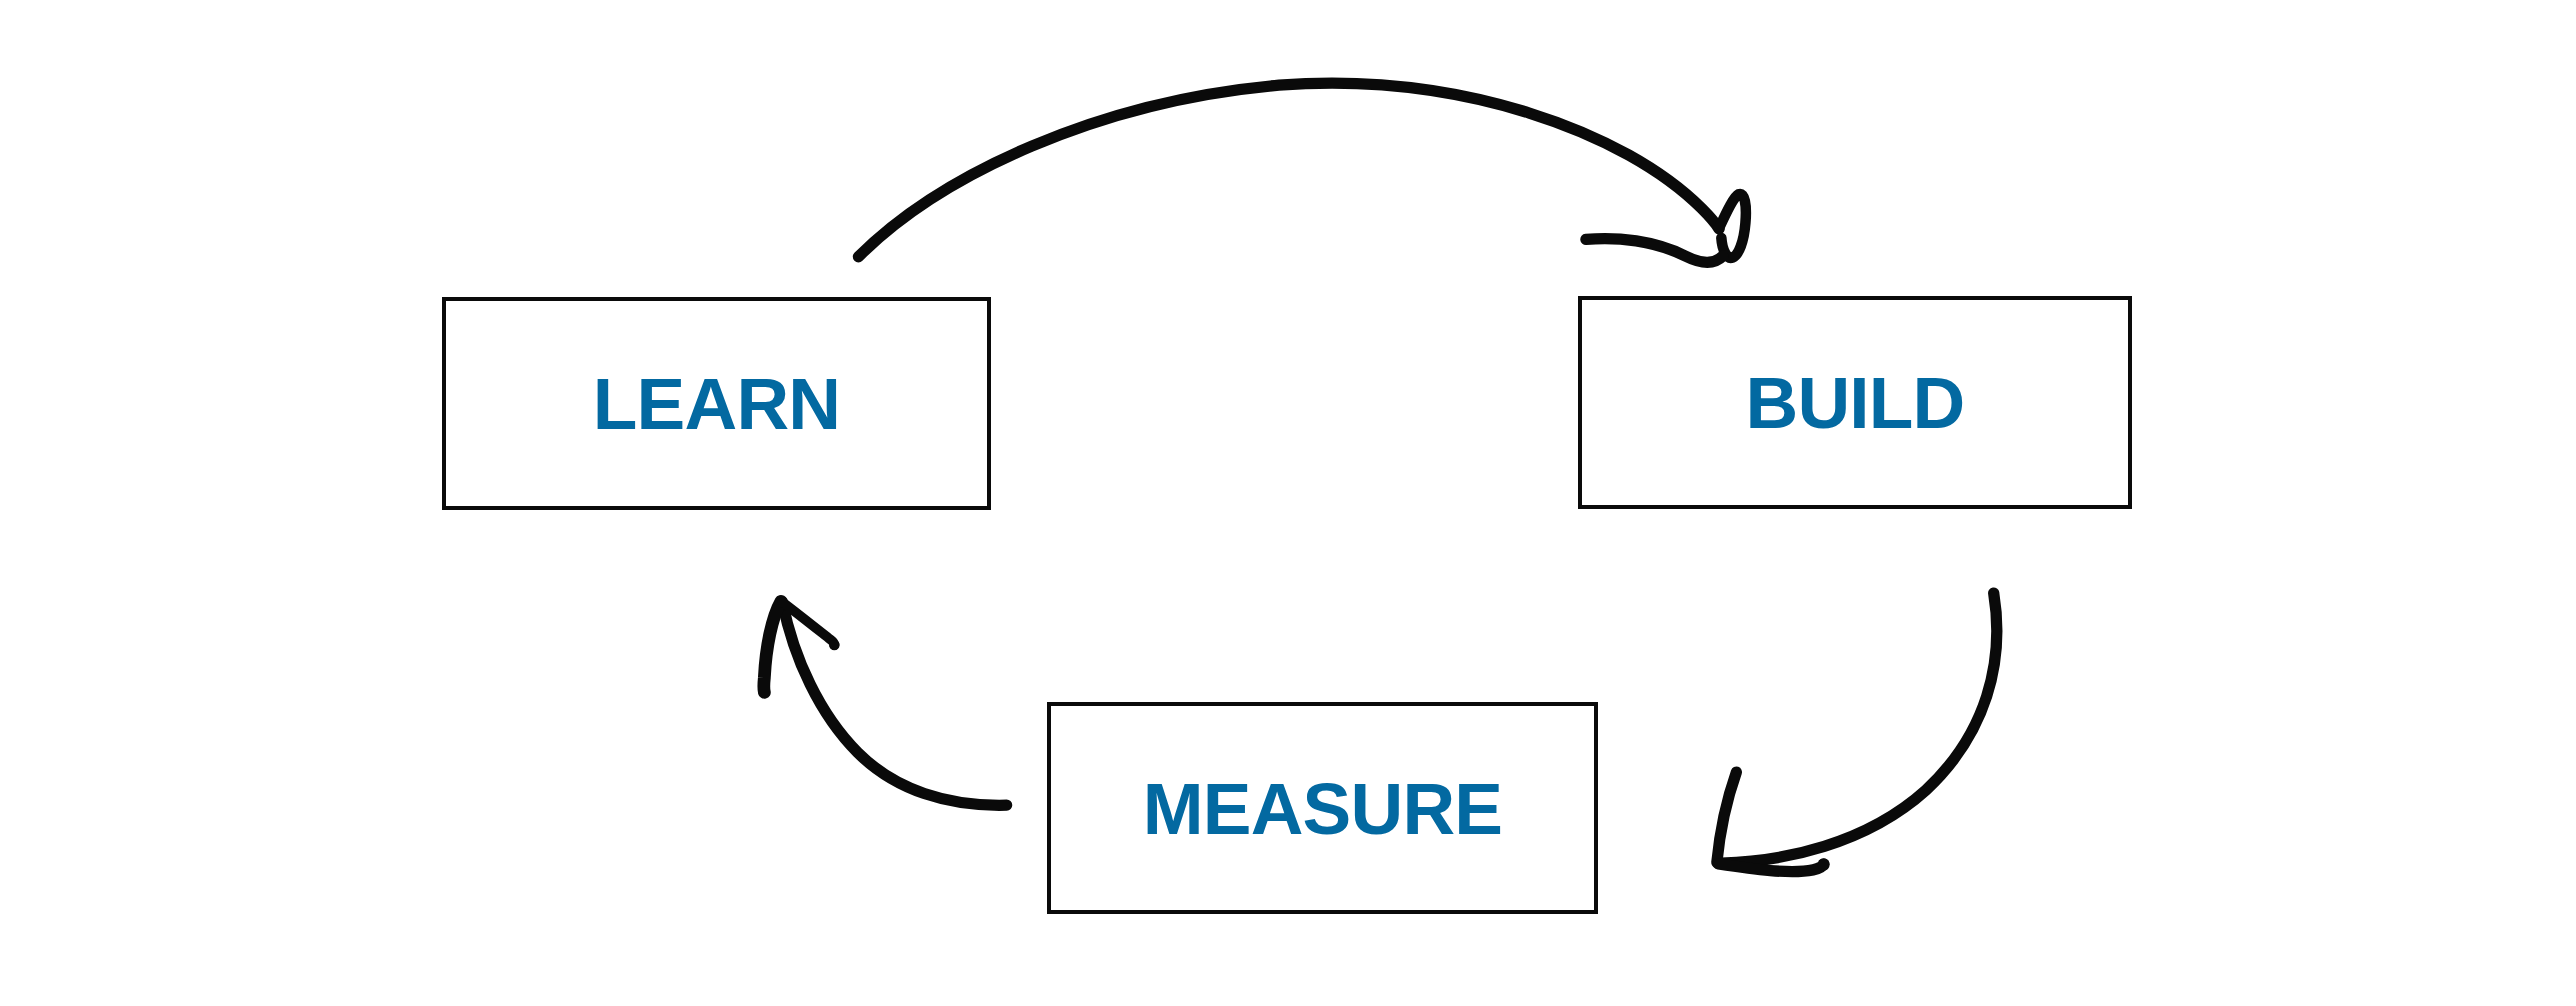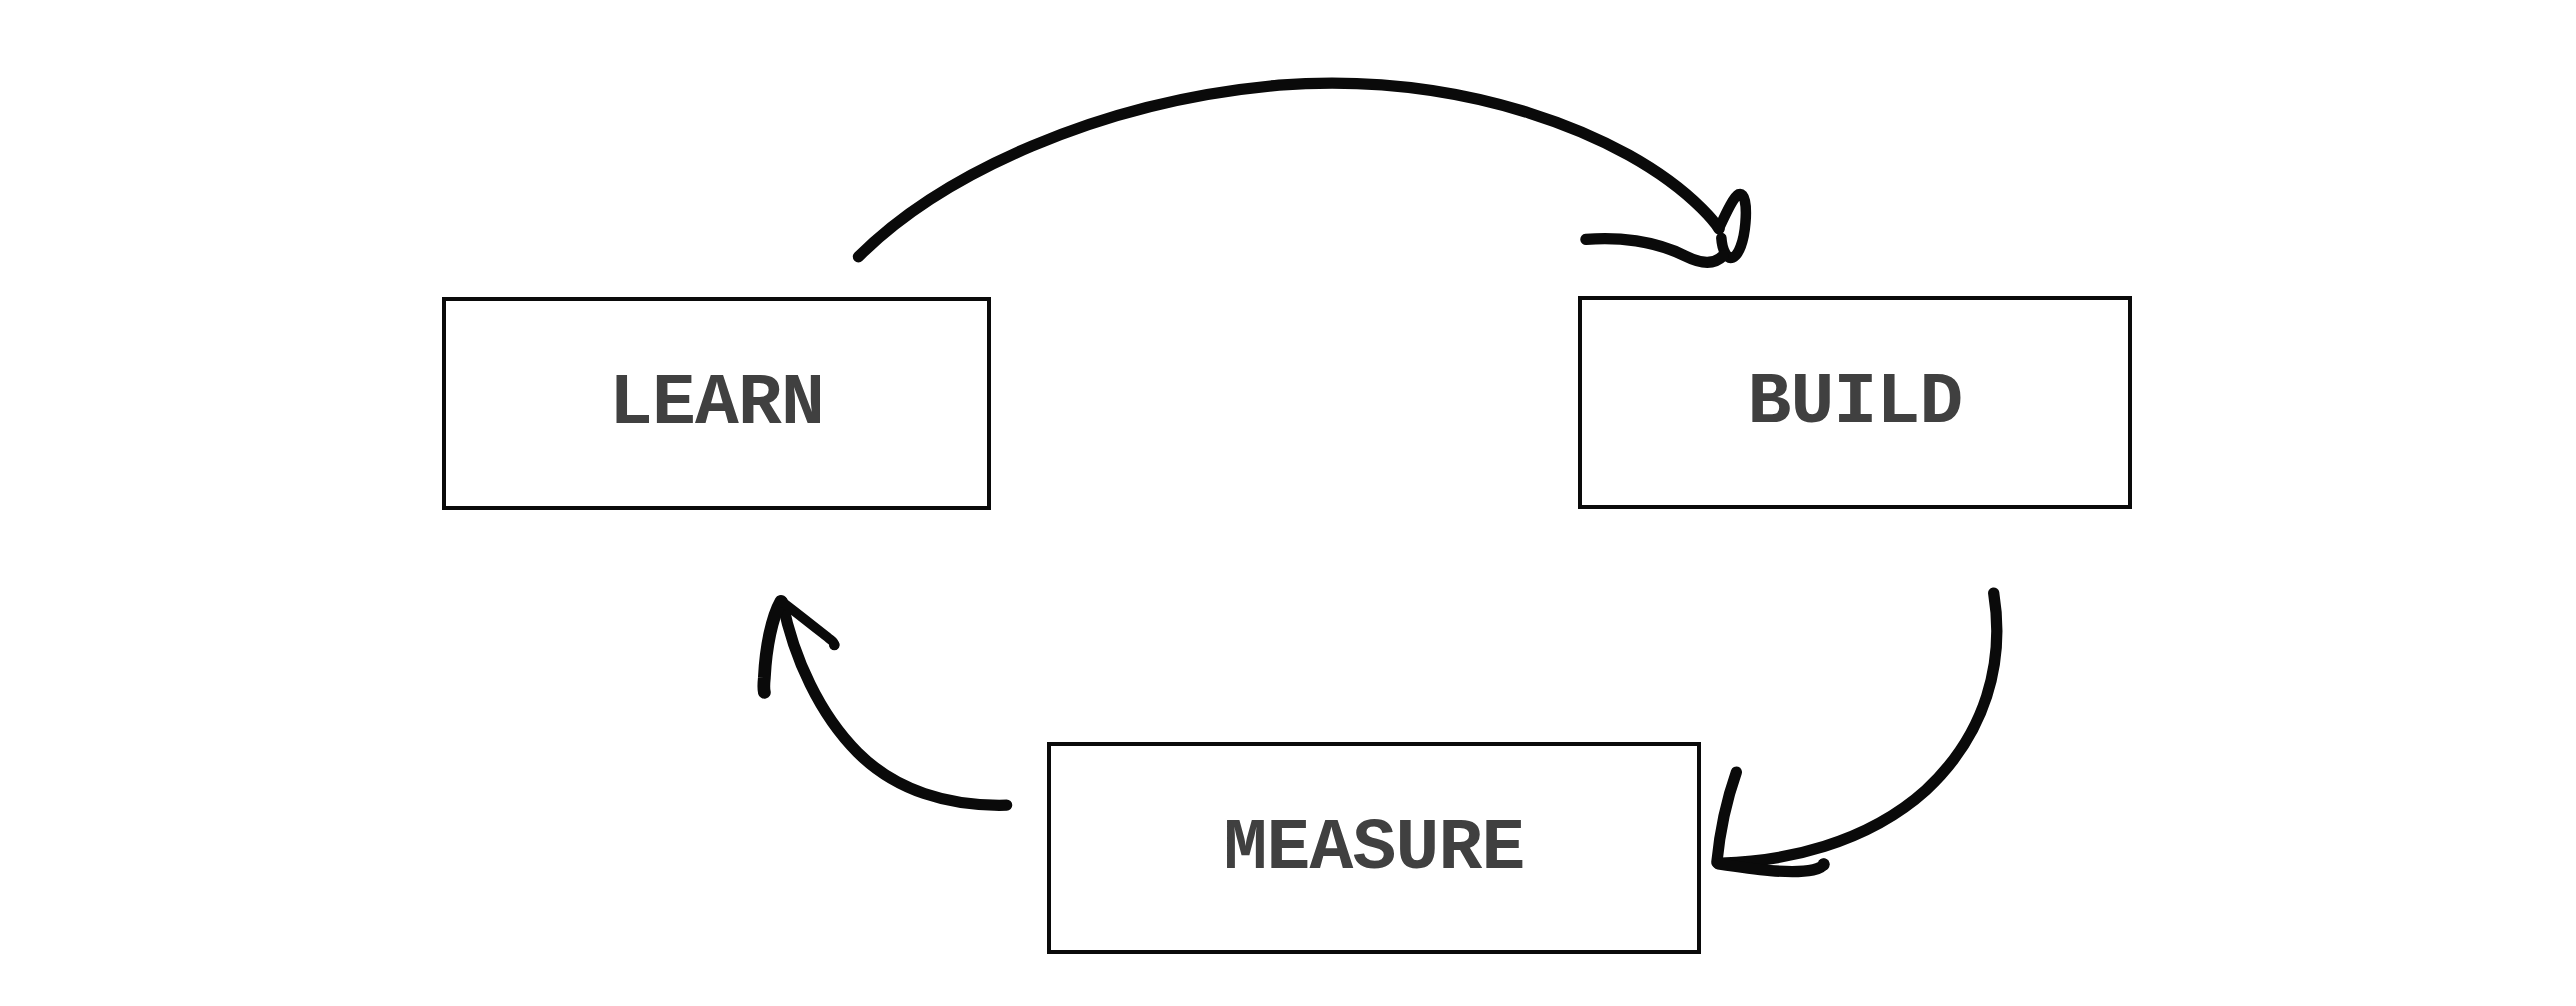--- a/index.html
+++ b/index.html
@@ -21,32 +21,32 @@
   .node-box {
     position: absolute;
     box-sizing: border-box;
     background: #ffffff;
     border: 4.5px solid #0a0a0a;
     display: flex;
     align-items: center;
     justify-content: center;
   }
   .node-label {
-    font-family: Liberation Mono, monospace;
+    font-family: Liberation Sans, sans-serif;
     font-weight: bold;
     font-size: 73px;
     line-height: 1;
     letter-spacing: -0.8px;
-    color: #404040;
+    color: #0369a1;
     white-space: nowrap;
     -webkit-font-smoothing: antialiased;
   }
   #node-learn   { left: 442px;  top: 297px; width: 549px; height: 213px; }
   #node-build   { left: 1578px; top: 296px; width: 554px; height: 213px; }
-  #node-measure { left: 1047px; top: 742px; width: 654px; height: 212px; }
+  #node-measure { left: 1047px; top: 702px; width: 551px; height: 212px; }
 
   #arrows {
     position: absolute;
     left: 0;
     top: 0;
     width: 2576px;
     height: 1007px;
     pointer-events: none;
   }
   .hand-stroke {

